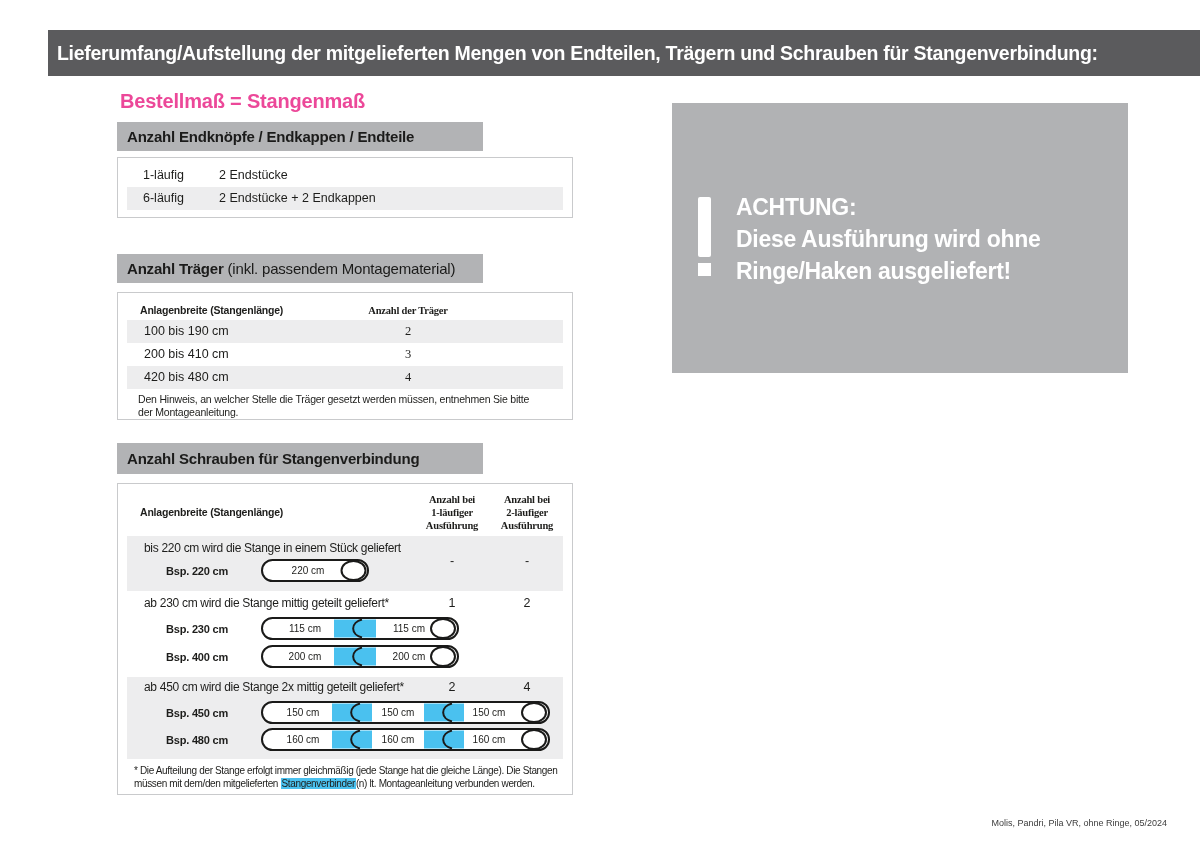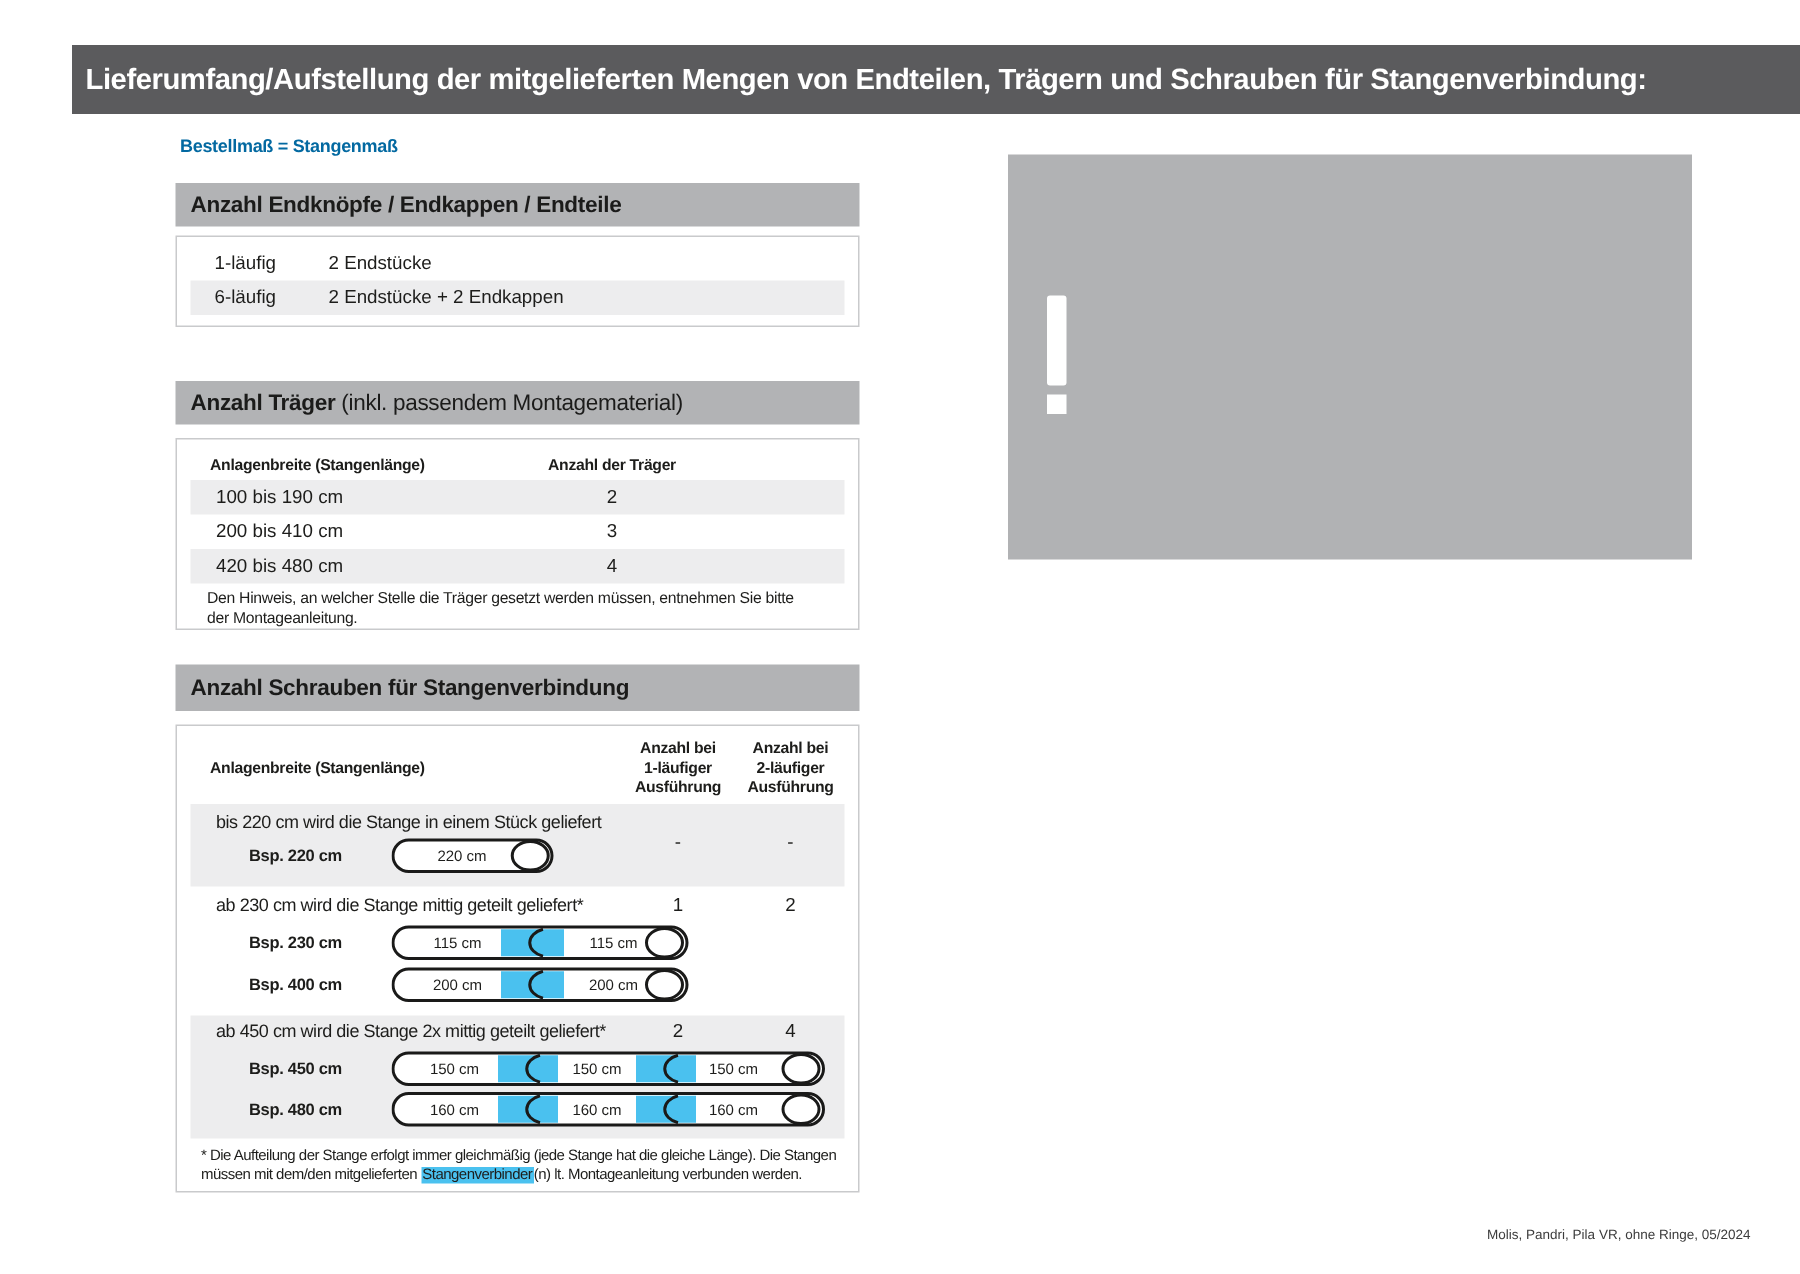--- a/index.html
+++ b/index.html
@@ -2,40 +2,40 @@
 <html lang="de"><head>
 <meta charset="utf-8">
 <style>
   html,body{margin:0;padding:0;background:#fff;}
   body{width:1200px;height:849px;position:relative;font-family:"Liberation Sans",sans-serif;color:#1d1d1b;overflow:hidden;}
 
   .topbar{position:absolute;left:48px;top:30px;width:1152px;height:46px;background:#5b5b5d;
           color:#fff;font-weight:bold;font-size:19.5px;line-height:46px;padding-left:9px;
           box-sizing:border-box;letter-spacing:-0.3px;white-space:nowrap;}
 
-  .subtitle{position:absolute;left:120px;top:90px;font-size:12px;font-weight:bold;color:#0369a1;letter-spacing:-0.2px;text-align:center;}
-
-  .sec-header{position:absolute;left:117px;width:456px;background:#b2b3b5;box-sizing:border-box;
+  .subtitle{position:absolute;left:120px;top:90px;font-size:20px;font-weight:bold;color:#ec4899;letter-spacing:-0.2px;text-align:center;}
+
+  .sec-header{position:absolute;left:117px;width:366px;background:#b2b3b5;box-sizing:border-box;
               padding-left:10px;font-size:15px;font-weight:bold;letter-spacing:-0.2px;
               display:flex;align-items:center;color:#1b1b1a;}
   #sec1h{top:122px;height:29px}
   #sec2h{top:254px;height:29px}
   #sec3h{top:443px;height:31px}
   .sec-header .normal{font-weight:normal;white-space:pre;}
 
   .box{position:absolute;left:117px;width:456px;background:#fff;border:1px solid #c9cacc;box-sizing:border-box;}
   #table1{top:157px;height:61px}
   #table2{top:292px;height:128px}
   #table3{top:483px;height:312px}
 
   .stripe{position:absolute;left:9px;right:9px;background:#ededee;}
 
   .cell{position:absolute;font-size:12.5px;line-height:23px;white-space:nowrap;}
   .colhead{position:absolute;font-size:10.5px;font-weight:bold;letter-spacing:-0.2px;line-height:13px;white-space:nowrap;text-align:right;}
-  .center{text-align:center;}
+  .center{text-align:center;font-family:Liberation Serif, serif;}
   .note{position:absolute;font-size:10.5px;line-height:13px;letter-spacing:-0.2px;}
 
   .cond{position:absolute;left:26px;font-size:12px;letter-spacing:-0.3px;white-space:nowrap;}
   .val{position:absolute;transform:translateX(-50%);font-size:12.5px;}
 
   .ex{position:absolute;left:10px;display:flex;align-items:center;height:26px;gap:27px;}
   .bsp{width:100px;text-align:right;padding-right:6px;font-size:11px;font-weight:bold;letter-spacing:-0.2px;white-space:nowrap;}
   .rod{display:block;}
   .rod text{font-size:10px;fill:#1d1d1b;}
   .tube{fill:#fff;stroke:#1a1a19;stroke-width:2;}
@@ -186,15 +186,20 @@
   </div>
 
   <div class="footnote">
     <span>* Die Aufteilung der Stange erfolgt immer gleichmäßig (jede Stange hat die gleiche Länge). Die Stangen müssen mit dem/den mitgelieferten </span><span class="hl">Stangenverbinder</span><span>(n) lt. Montageanleitung verbunden werden.</span>
   </div>
 </div>
 
 <aside class="achtung">
   <div class="exc-bar"></div>
   <div class="exc-dot"></div>
+  <div class="achtung-text">
+    <div>ACHTUNG:</div>
+    <div>Diese Ausführung wird ohne</div>
+    <div>Ringe/Haken ausgeliefert!</div>
+  </div>
 </aside>
 
 <div class="footer">Molis, Pandri, Pila VR, ohne Ringe, 05/2024</div>
 
 </body></html>

